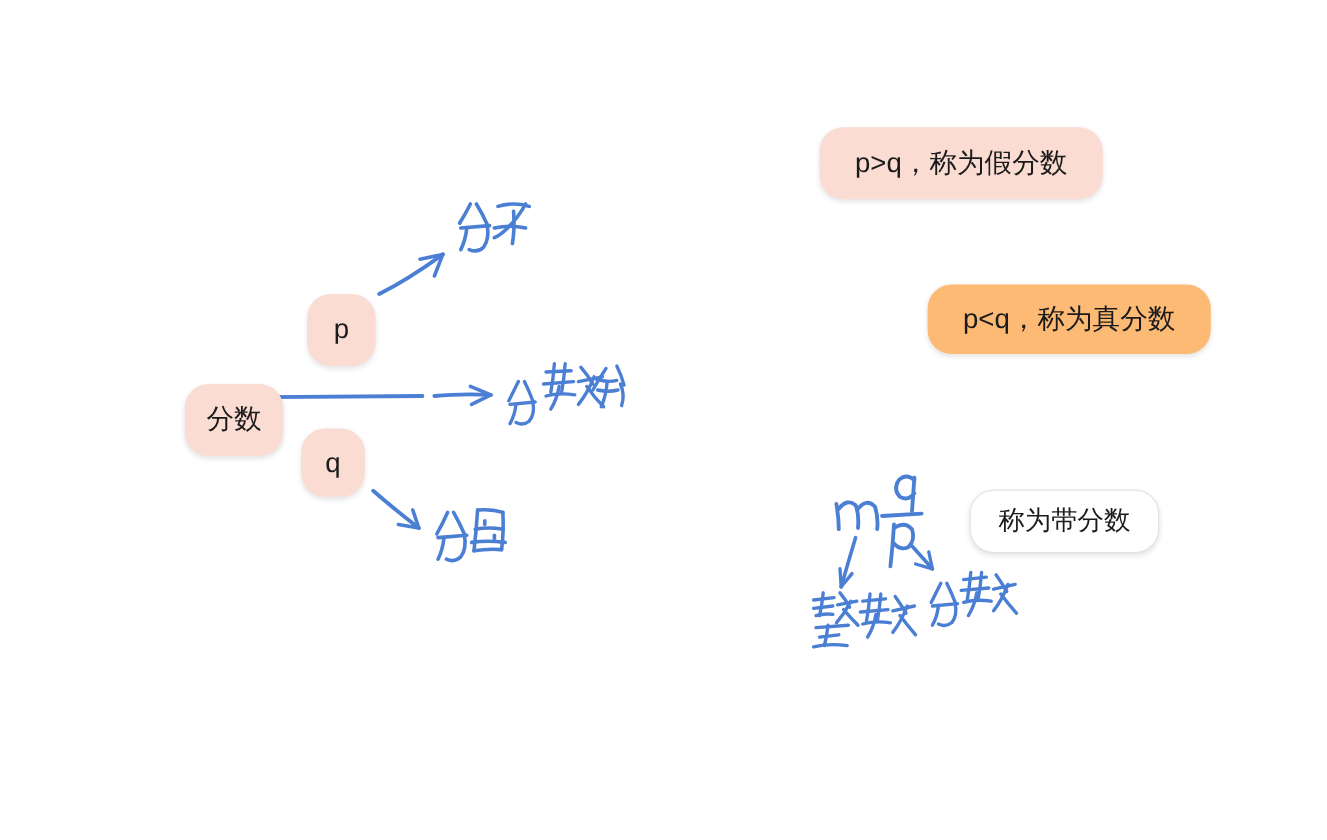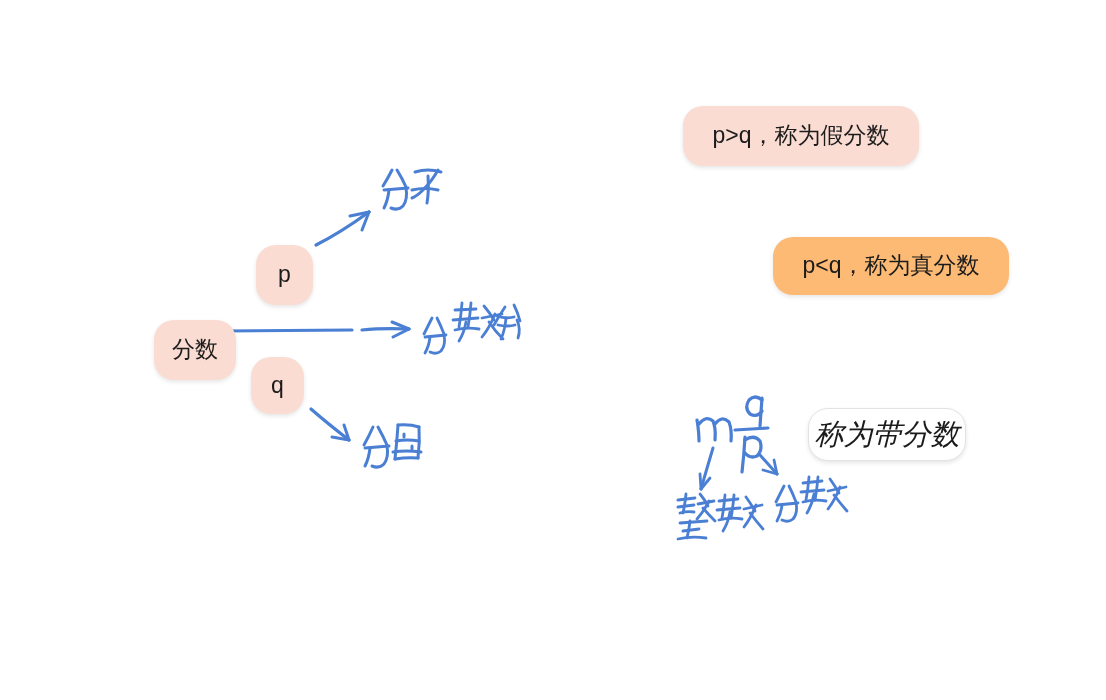--- a/index.html
+++ b/index.html
@@ -64,22 +64,21 @@
     font-size: 23px;
   }
   #node-proper {
     left: 773px; top: 237px;
     width: 236px; height: 58px;
     font-size: 23px;
   }
   #node-mixed {
     left: 808px; top: 408px;
     width: 158px; height: 53px;
-    font-size: 29px;
-    font-style: italic;
+    font-size: 22px;
   }
 
   
   #ink {
     position: absolute;
     left: 0; top: 0;
     width: 1106px;
     height: 700px;
     pointer-events: none;
   }

